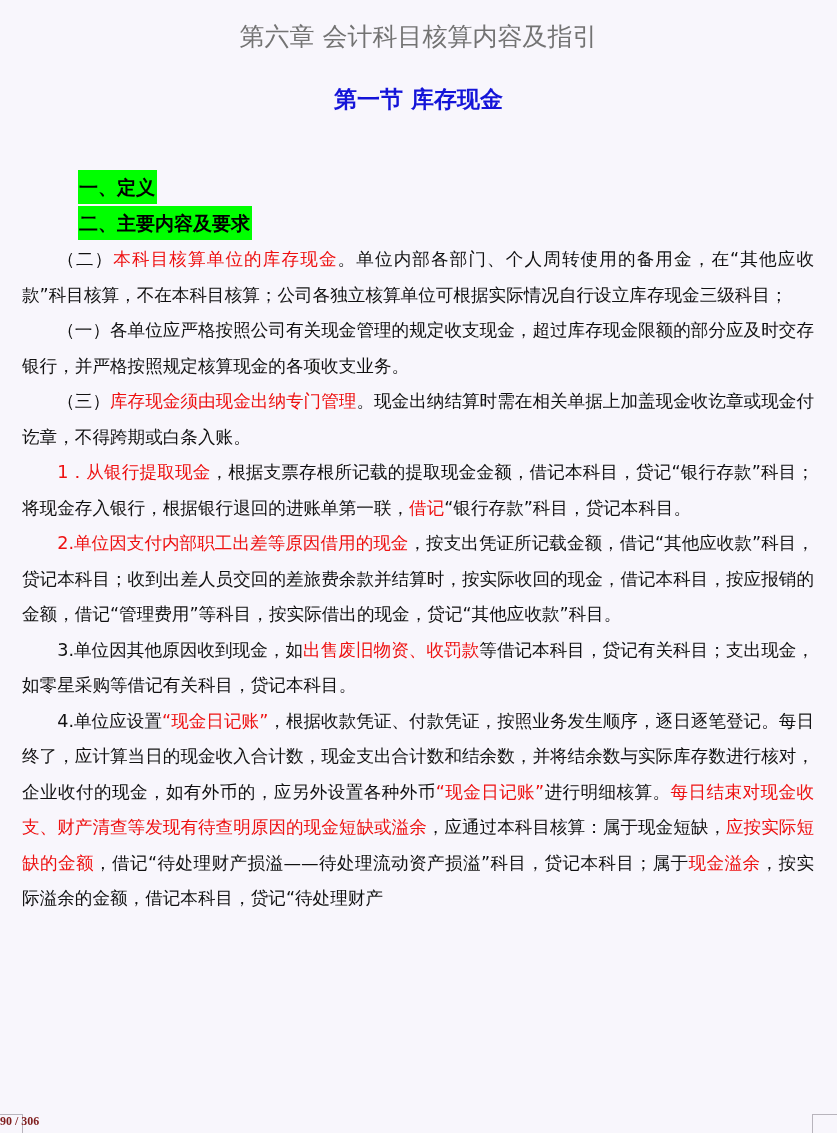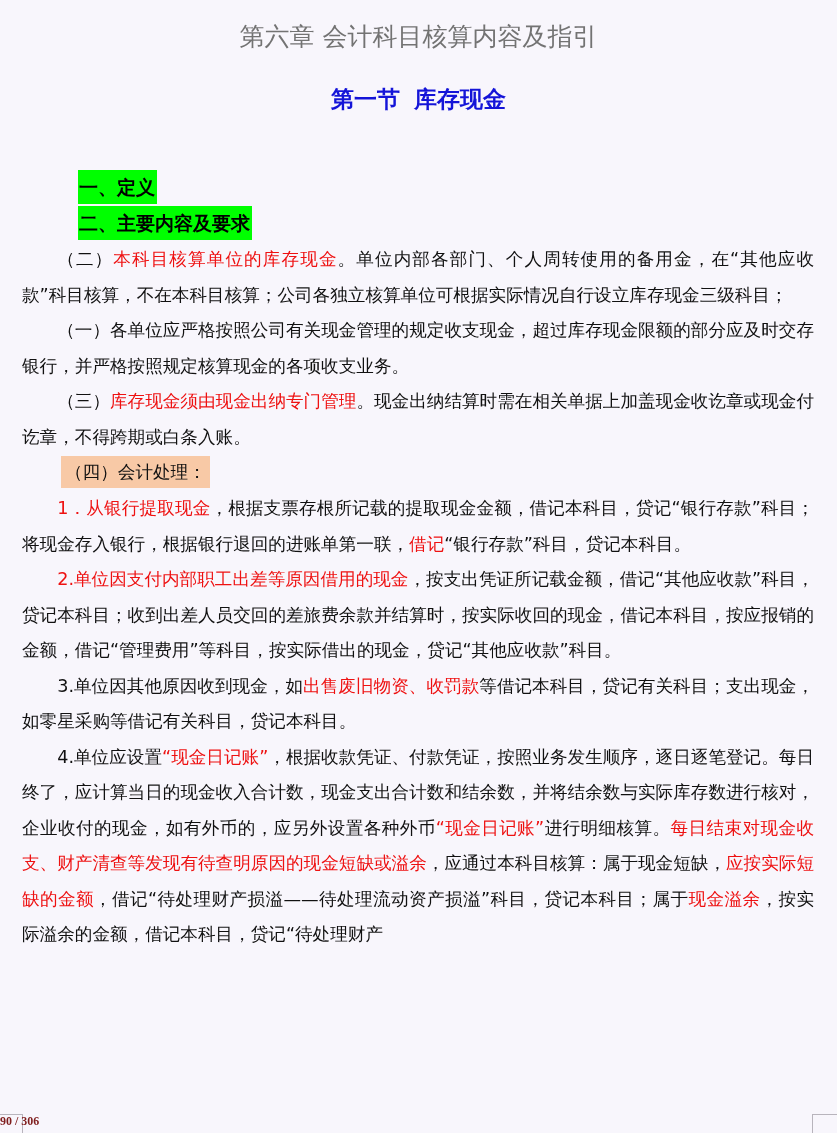--- a/index.html
+++ b/index.html
@@ -31,21 +31,20 @@
       letter-spacing: 0px;
     }
     .section-title {
       position: absolute;
       left: 0; right: 0;
       top: 84px;
       text-align: center;
       font-size: 23px;
       font-weight: bold;
       color: #1414d8;
-      font-family: Liberation Mono, monospace;
     }
     .content {
       position: absolute;
       left: 22px;
       top: 170px;
       width: 792px;
       font-size: 17.6px;
       line-height: 35.5px;
     }
     .p {
@@ -120,23 +119,20 @@
     <div class="heading-row">
       <span class="heading-green">二、主要内容及要求</span>
     </div>
 
     <p class="p"><span>（二）</span><span class="red">本科目核算单位的库存现金</span><span>。单位内部各部门、个人周转使用的备用金，在“其他应收款”科目核算，不在本科目核算；公司各独立核算单位可根据实际情况自行设立库存现金三级科目；</span></p>
 
     <p class="p"><span>（一）</span><span>各单位应严格按照公司有关现金管理的规定收支现金，超过库存现金限额的部分应及时交存银行，并严格按照规定核算现金的各项收支业务。</span></p>
 
     <p class="p"><span>（三）</span><span class="red">库存现金须由现金出纳专门管理</span><span>。现金出纳结算时需在相关单据上加盖现金收讫章或现金付讫章，不得跨期或白条入账。</span></p>
 
-    <div class="heading-row">
-      <span class="heading-peach">（四）会计处理：</span>
-    </div>
 
     <p class="p"><span class="red">1．从银行提取现金</span><span>，根据支票存根所记载的提取现金金额，借记本科目，贷记“银行存款”科目；将现金存入银行，根据银行退回的进账单第一联，</span><span class="red">借记</span><span>“银行存款”科目，贷记本科目。</span></p>
 
     <p class="p"><span class="red">2.单位因支付内部职工出差等原因借用的现金</span><span>，按支出凭证所记载金额，借记“其他应收款”科目，贷记本科目；收到出差人员交回的差旅费余款并结算时，按实际收回的现金，借记本科目，按应报销的金额，借记“管理费用”等科目，按实际借出的现金，贷记“其他应收款”科目。</span></p>
 
     <p class="p"><span>3.单位因其他原因收到现金，如</span><span class="red">出售废旧物资、收罚款</span><span>等借记本科目，贷记有关科目；支出现金，如零星采购等借记有关科目，贷记本科目。</span></p>
 
     <p class="p"><span>4.单位应设置</span><span class="red">“现金日记账”</span><span>，根据收款凭证、付款凭证，按照业务发生顺序，逐日逐笔登记。每日终了，应计算当日的现金收入合计数，现金支出合计数和结余数，并将结余数与实际库存数进行核对，企业收付的现金，如有外币的，应另外设置各种外币</span><span class="red">“现金日记账”</span><span>进行明细核算。</span><span class="red">每日结束对现金收支、财产清查等发现有待查明原因的现金短缺或溢余</span><span>，应通过本科目核算：属于现金短缺，</span><span class="red">应按实际短缺的金额</span><span>，借记“待处理财产损溢——待处理流动资产损溢”科目，贷记本科目；属于</span><span class="red">现金溢余</span><span>，按实际溢余的金额，借记本科目，贷记“待处理财产</span></p>
 
   </div>

